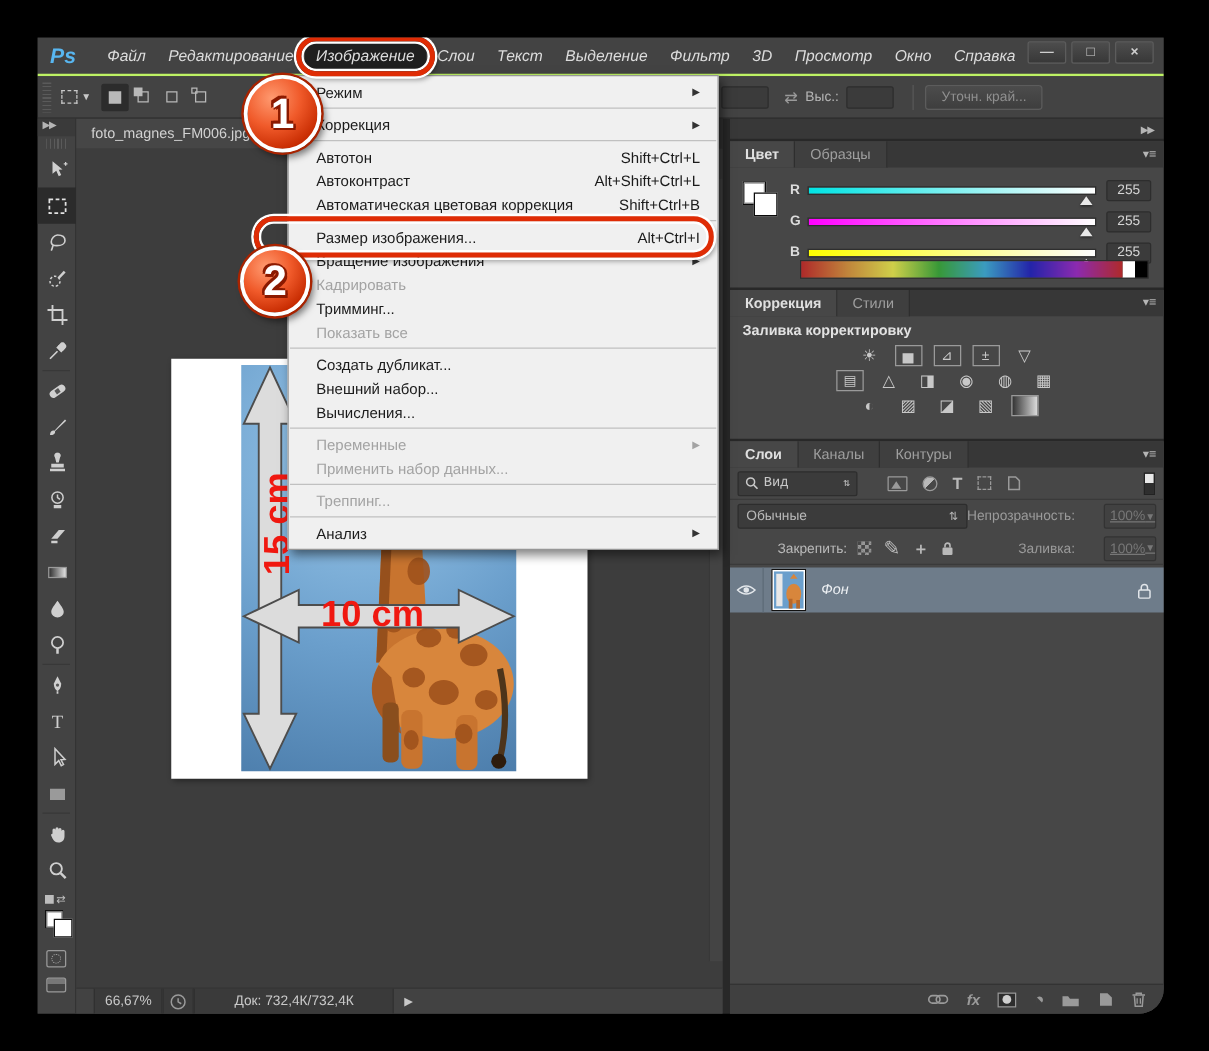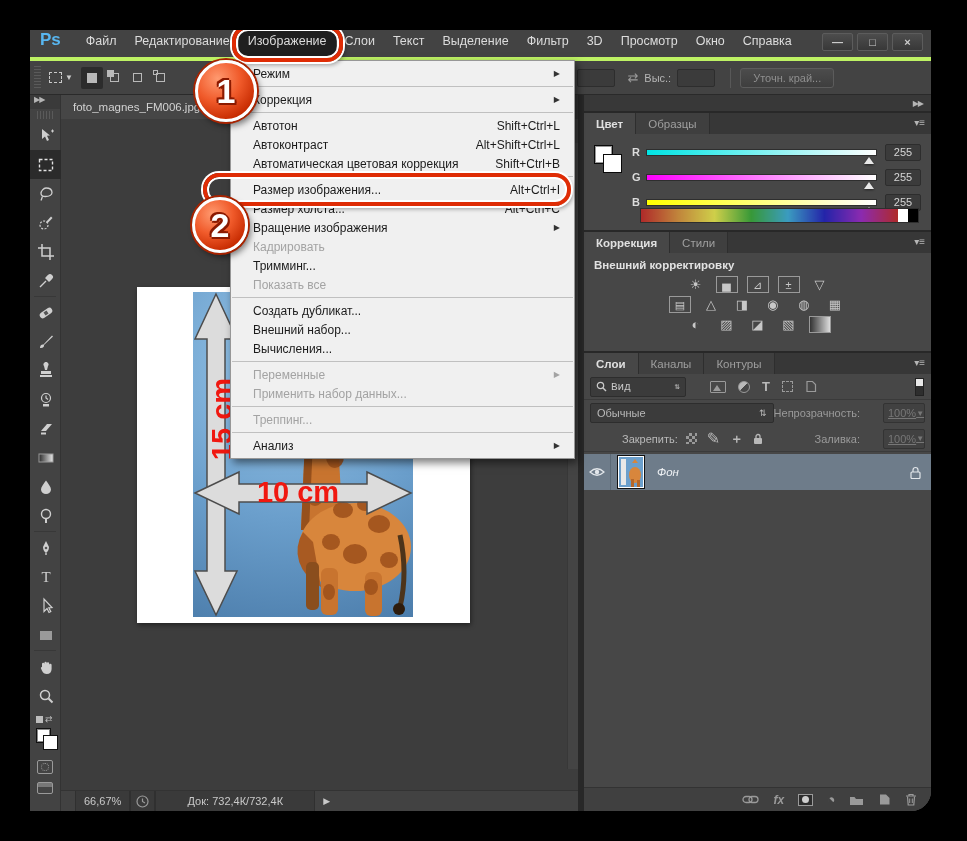--- a/index.html
+++ b/index.html
@@ -2,21 +2,21 @@
 <html><head>
 <meta charset="utf-8">
 <style>
   html,body{margin:0;padding:0;background:#000;width:967px;height:841px;overflow:hidden;
     font-family:"Liberation Sans",sans-serif;-webkit-font-smoothing:antialiased;}
   *{box-sizing:border-box;}
   #window{position:absolute;left:30px;top:30px;width:901px;height:781px;background:#282828;
     border-radius:0 0 20px 0;overflow:hidden;}
   
   #menubar{position:absolute;left:0;top:0;width:901px;height:31px;background:#434343;
-    display:flex;padding-left:10px;border-bottom:4px solid #bef264;}
+    display:flex;align-items:center;padding-left:10px;border-bottom:2px solid #bef264;font-style:italic;}
   #pslogo{color:#58b6f0;font-weight:bold;font-size:17px;margin-right:16px;}
   .mbi{color:#dcdcdc;font-size:12.5px;padding:4px 9px;position:relative;white-space:nowrap;}
   .mbi.active{background:#1f1f1f;border-radius:2px;}
   #wincontrols{position:absolute;right:8px;top:3px;display:flex;gap:4px;}
   .wbtn{width:31px;height:18px;background:linear-gradient(#4d4d4d,#383838);border:1px solid #5c5c5c;
     border-radius:2px;color:#cfcfcf;font-size:11px;font-weight:bold;display:flex;align-items:center;justify-content:center;line-height:1;}
   
   #optionsbar{position:absolute;left:0;top:31px;width:901px;height:34px;background:#434343;
     border-bottom:1px solid #2a2a2a;display:flex;align-items:center;font-size:11px;color:#b5b5b5;}
   .grip{width:7px;height:24px;margin:0 8px 0 4px;background:repeating-linear-gradient(#5a5a5a 0 1px,transparent 1px 3px);}
@@ -466,21 +466,21 @@
           <span class="bsq"></span>
         </div>
     </div>
 
     <div class="panel" id="adjpanel">
       <div class="ptabs">
         <span class="ptab on">Коррекция</span>
         <span class="ptab">Стили</span>
         <span class="pmenu">▾≡</span>
       </div>
-      <div id="adjheader">Внешний корректировку</div>
+      <div id="adjheader">Заливка корректировку</div>
       <div class="adjrow">
         <span class="adjicon">☀</span>
         <span class="adjicon box">▅</span>
         <span class="adjicon box">⊿</span>
         <span class="adjicon box">±</span>
         <span class="adjicon">▽</span>
       </div>
       <div class="adjrow">
         <span class="adjicon box">▤</span>
         <span class="adjicon">△</span>
@@ -627,24 +627,20 @@
         <span>Автоматическая цветовая коррекция</span>
         <span class="sc">Shift+Ctrl+B</span>
       </div>
     <div class="msep"></div>
     <div class="mi">
       <span>Размер изображения...</span>
         <span class="sc">Alt+Ctrl+I</span>
       <span class="annrect" id="annrect2"></span>
     </div>
     <div class="mi">
-        <span>Размер холста...</span>
-        <span class="sc">Alt+Ctrl+C</span>
-      </div>
-    <div class="mi">
         <span>Вращение изображения</span>
         <span class="sub">▶</span>
       </div>
     <div class="mi dis">
         <span>Кадрировать</span>
       </div>
     <div class="mi">
         <span>Тримминг...</span>
       </div>
     <div class="mi dis">

